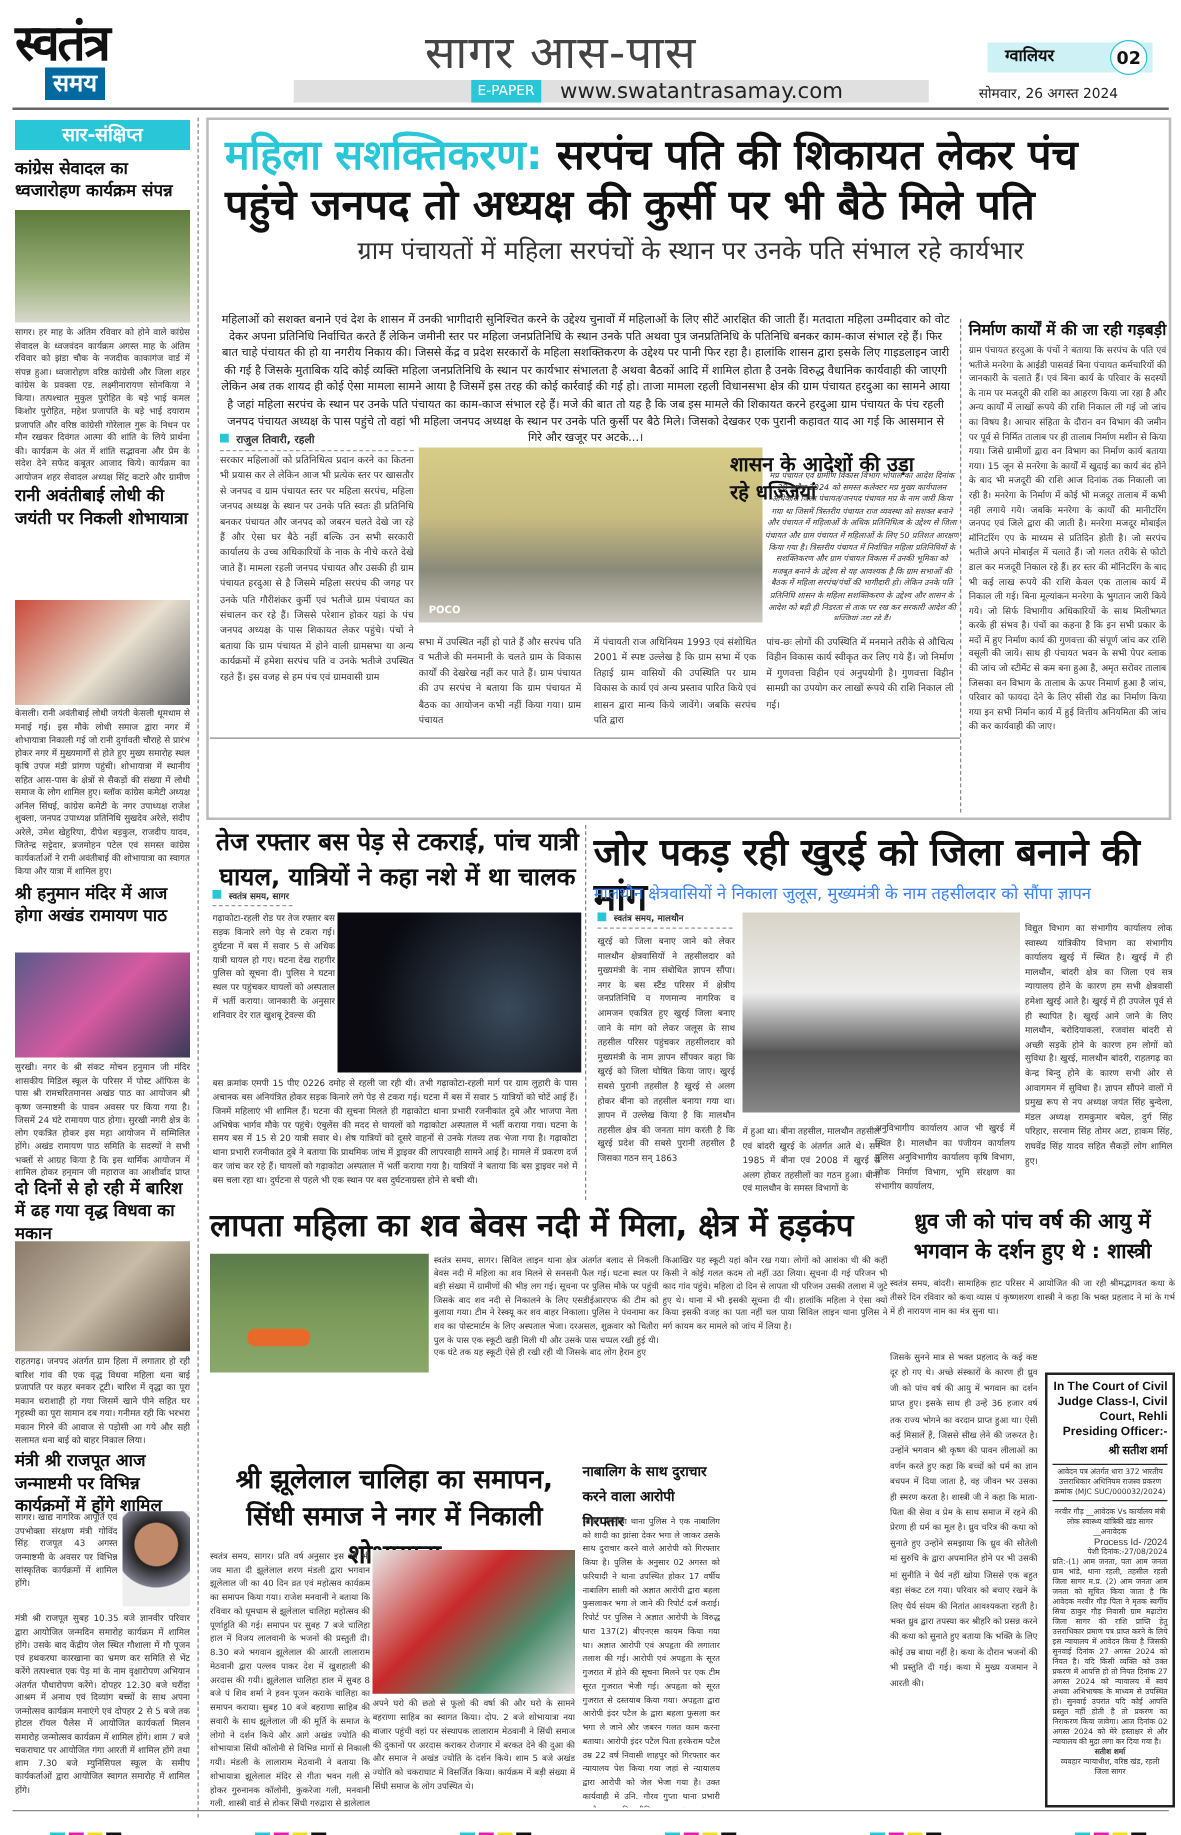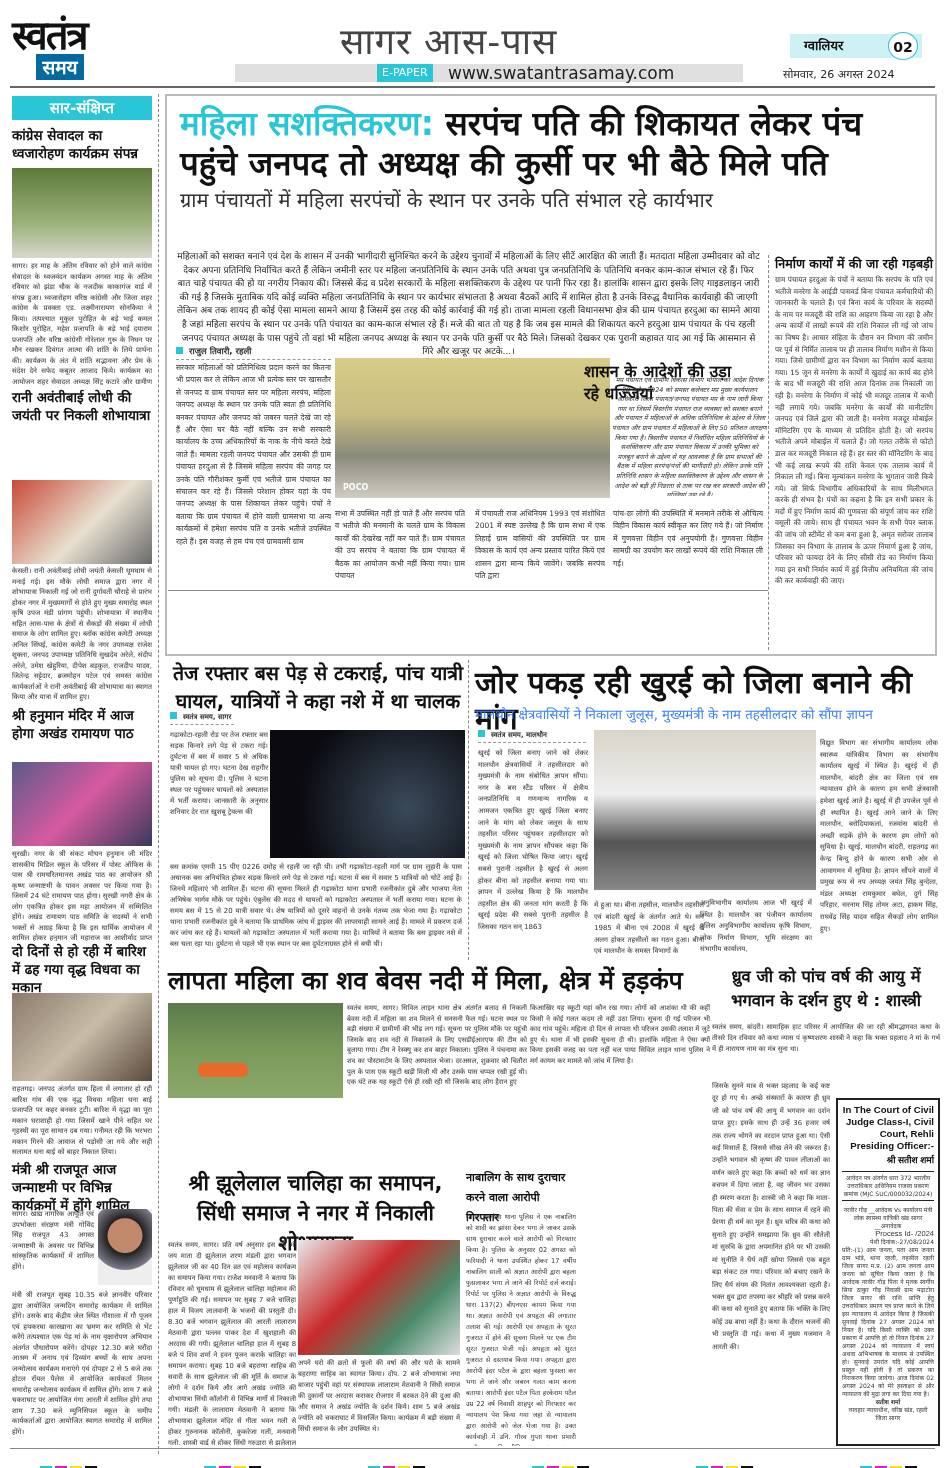--- a/index.html
+++ b/index.html
@@ -20,21 +20,21 @@
 .lcol{left:12px;width:140px}
 #sar-head{left:12px;top:96px;width:140px;height:24px;background:#29c6d8;color:#fff;font-weight:bold;font-size:15px;text-align:center;line-height:24px}
 .h-left{font-weight:bold;font-size:13.5px;line-height:18px;color:#111}
 .body-s{font-size:7px;line-height:10.5px;color:#333;text-align:justify}
 .photo{background:#7a8a6a;overflow:hidden}
 .vrule{width:1px;border-left:1px dashed #888}
 
 #lead-box{left:165px;top:94px;width:772px;height:562px;border:2px solid #bbb}
 #lead-kicker{color:#29c6d8}
 #lead-h{left:180px;top:104px;width:745px;font-weight:bold;font-size:33px;line-height:40px;color:#111}
-#lead-sub{left:180px;top:186px;width:745px;font-size:20px;color:#333}
+#lead-sub{left:180px;top:186px;width:745px;text-align:center;font-size:20px;color:#333}
 #lead-intro{left:176px;top:250px;width:585px;text-align:center;font-size:9px;line-height:13.6px;color:#222}
 .byline{font-size:8.5px;font-weight:bold;color:#333;border-bottom:1px dashed #999;padding-bottom:3px}
 .byline .sq{display:inline-block;width:7px;height:7px;background:#29c6d8;margin-right:6px}
 .col-text{font-size:7.5px;line-height:12.4px;color:#333;text-align:justify}
 .side-h{font-weight:bold;font-size:14px;color:#111}
 .hr{height:2px;background:#888}
 .bighead{font-weight:bold;color:#111}
 .court{border:2px solid #222;background:#fff;padding:4px}
 .court .t{font-family:"Liberation Sans",sans-serif;font-weight:bold;font-size:12.5px;text-align:right;line-height:16px}
 .court .s{font-size:6px;line-height:8px;color:#333;text-align:center}

